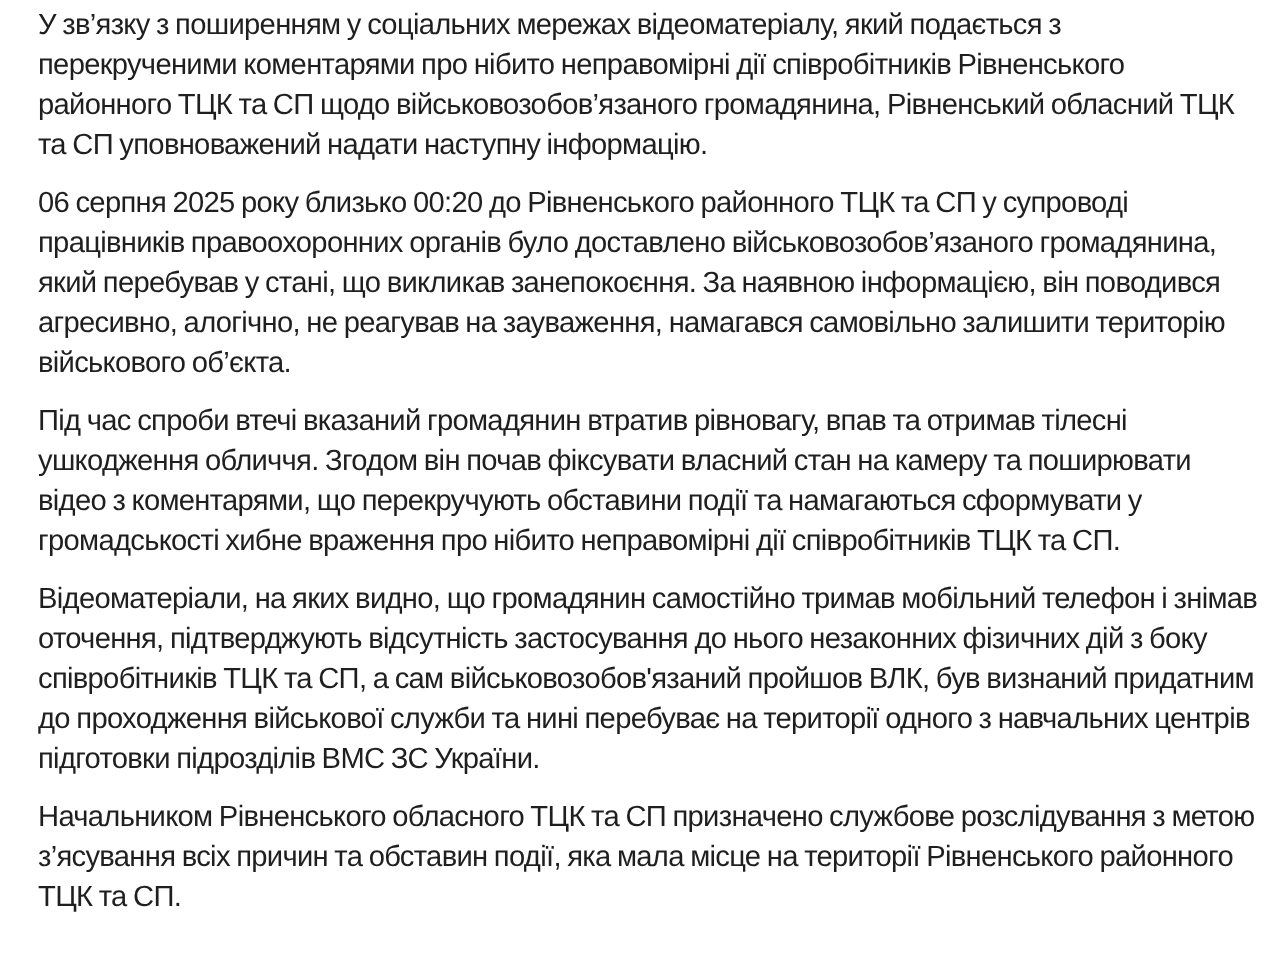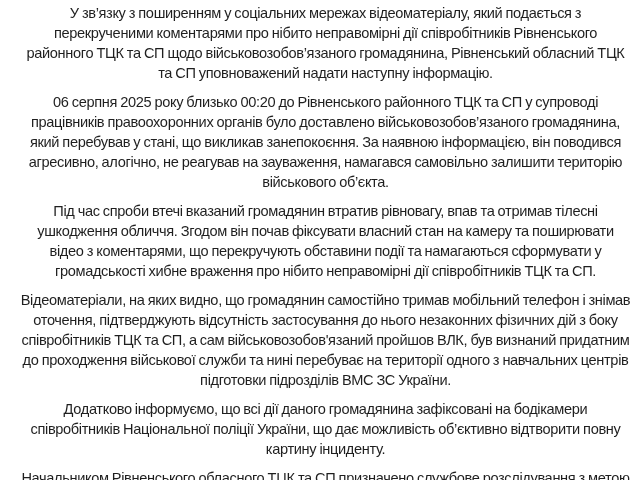--- a/index.html
+++ b/index.html
@@ -6,25 +6,24 @@
   body { width: 640px; height: 480px; overflow: hidden; }
   .doc {
     padding: 3px 8px 0 7px;
     font-family: "Liberation Sans", sans-serif;
     font-size: 14.6px;
     line-height: 20px;
     color: #1f1f1f;
     letter-spacing: -0.35px;
     word-spacing: -0.5px;
   }
-  .doc p { margin: 0 0 9px 12px; text-align: center; }
+  .doc p { margin: 0 0 9px 12px; }
 </style>
 </head>
 <body>
 
 <div class="doc">
   <p>У зв’язку з поширенням у соціальних мережах відеоматеріалу, який подається з перекрученими коментарями про нібито неправомірні дії співробітників Рівненського районного ТЦК та СП щодо військовозобов’язаного громадянина, Рівненський обласний ТЦК та СП уповноважений надати наступну інформацію.</p>
   <p>06 серпня 2025 року близько 00:20 до Рівненського районного ТЦК та СП у супроводі працівників правоохоронних органів було доставлено військовозобов’язаного громадянина, який перебував у стані, що викликав занепокоєння. За наявною інформацією, він поводився агресивно, алогічно, не реагував на зауваження, намагався самовільно залишити територію військового об’єкта.</p>
   <p>Під час спроби втечі вказаний громадянин втратив рівновагу, впав та отримав тілесні ушкодження обличчя. Згодом він почав фіксувати власний стан на камеру та поширювати відео з коментарями, що перекручують обставини події та намагаються сформувати у громадськості хибне враження про нібито неправомірні дії співробітників ТЦК та СП.</p>
   <p>Відеоматеріали, на яких видно, що громадянин самостійно тримав мобільний телефон і знімав оточення, підтверджують відсутність застосування до нього незаконних фізичних дій з боку співробітників ТЦК та СП, а сам військовозобов'язаний пройшов ВЛК, був визнаний придатним до проходження військової служби та нині перебуває на території одного з навчальних центрів підготовки підрозділів ВМС ЗС України.</p>
-  <p>Додатково інформуємо, що всі дії даного громадянина  зафіксовані на бодікамери співробітників Національної поліції України, що дає можливість об’єктивно відтворити повну картину інциденту.</p>
   <p>Начальником Рівненського обласного ТЦК та СП призначено службове розслідування з метою з’ясування всіх причин та обставин події, яка мала місце на території Рівненського районного ТЦК та СП.</p>
 </div>
 
 </body></html>

